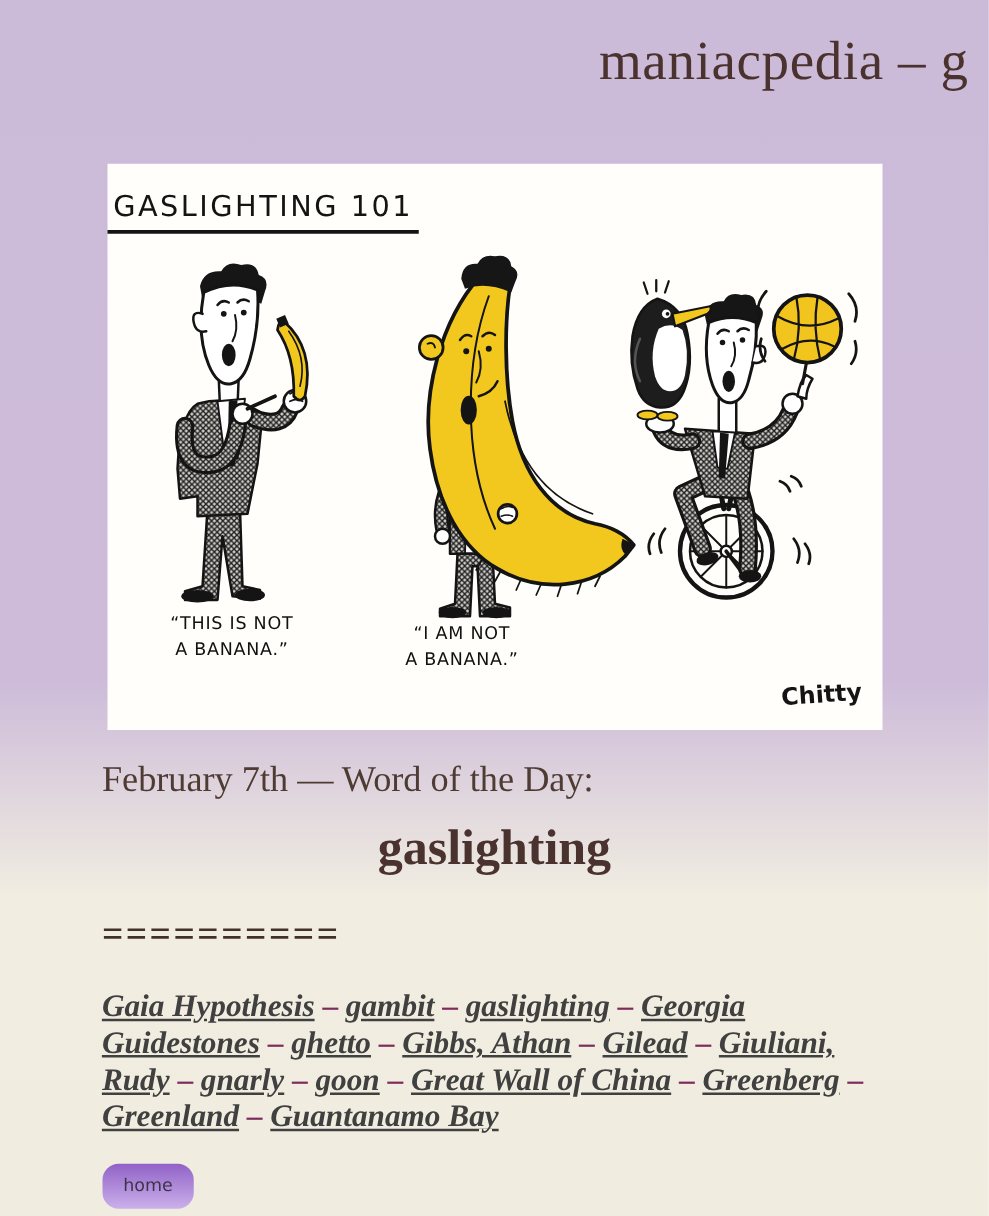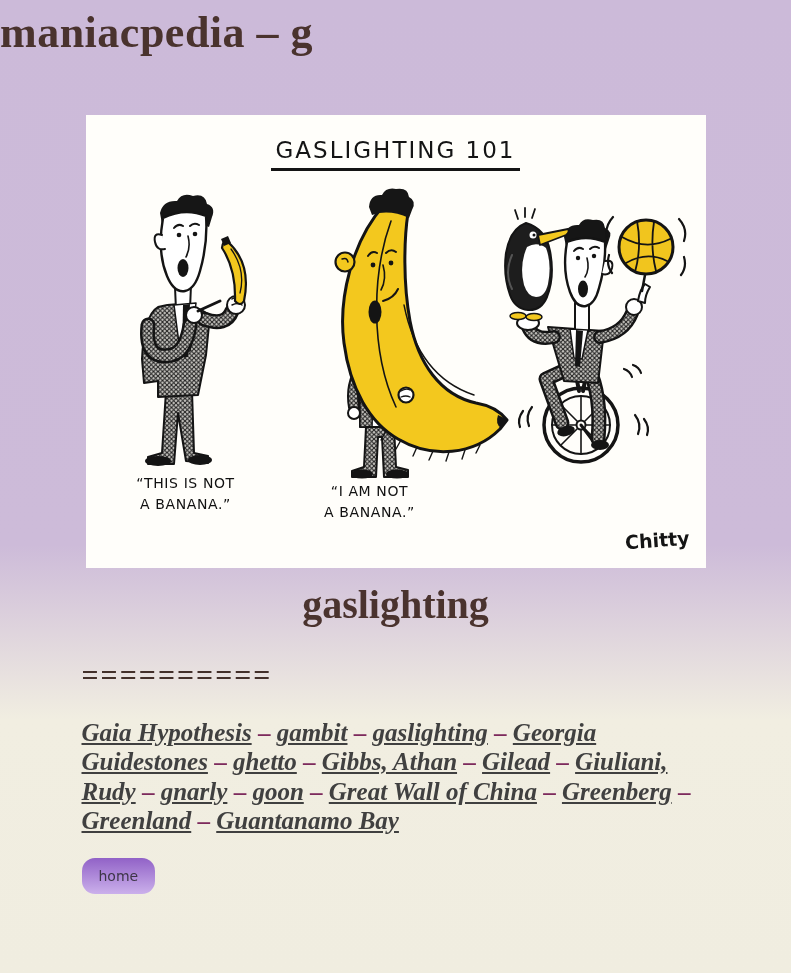--- a/index.html
+++ b/index.html
@@ -2,30 +2,30 @@
 <html><head>
 <meta charset="utf-8">
 <style>
   html, body { margin: 0; padding: 0; }
   body {
     width: 791px; height: 973px; overflow: hidden;
     background: linear-gradient(180deg, #ccbad9 0%, #cdbbd9 56%, #f1eee1 74%, #f0ede0 100%);
     font-family: "Liberation Serif", serif;
   }
   .page-title {
-    margin: 0; padding-top: 8px;
-    font-size: 44px; font-weight: 700; line-height: 1.15;
-    color: #4a332e; text-align: left; letter-spacing: 0.5px;
+    margin: 16px; padding-top: 8px;
+    font-size: 44px; font-weight: 400; line-height: 1.15;
+    color: #4a332e; text-align: right; letter-spacing: 0.5px;
   }
   
   .comic {
     position: relative; width: 620px; height: 453px;
     margin: 56px auto 0; background: #fffefa;
   }
-  .comic-title-row { position: absolute; top: 22px; left: 0; width: 100%; text-align: center; }
+  .comic-title-row { position: absolute; top: 22px; left: 0; width: 100%; text-align: left; }
   .comic-title-row span {
     display: inline-block; font-family: "DejaVu Sans", sans-serif;
     font-size: 23px; font-weight: 500; letter-spacing: 2px; color: #141414;
     border-bottom: 3px solid #141414; padding: 0 5px 5px;
   }
   .comic-art { position: absolute; left: 0; top: 0; width: 620px; height: 453px; }
   .caption {
     position: absolute; text-align: center; white-space: pre-line;
     font-family: "DejaVu Sans", sans-serif; font-size: 14px; font-weight: 500;
     letter-spacing: 0.6px; line-height: 1.55; color: #111;
@@ -204,19 +204,20 @@
   </svg>
 
   <div class="caption caption-1">“THIS IS NOT
 A BANANA.”</div>
   <div class="caption caption-2">“I AM NOT
 A BANANA.”</div>
   <div class="signature">Chitty</div>
 </div>
 
 <div class="content">
+  <div class="wotd-heading">February 7th — Word of the Day:</div>
   <div class="wotd-word">gaslighting</div>
   <div class="divider">==========</div>
   <div class="index"><a href="#">Gaia Hypothesis</a><span class="sep"> – </span><a href="#">gambit</a><span class="sep"> – </span><a href="#">gaslighting</a><span class="sep"> – </span><a href="#">Georgia Guidestones</a><span class="sep"> – </span><a href="#">ghetto</a><span class="sep"> – </span><a href="#">Gibbs, Athan</a><span class="sep"> – </span><a href="#">Gilead</a><span class="sep"> – </span><a href="#">Giuliani, Rudy</a><span class="sep"> – </span><a href="#">gnarly</a><span class="sep"> – </span><a href="#">goon</a><span class="sep"> – </span><a href="#">Great Wall of China</a><span class="sep"> – </span><a href="#">Greenberg</a><span class="sep"> – </span><a href="#">Greenland</a><span class="sep"> – </span><a href="#">Guantanamo Bay</a></div>
   <div class="nav">
     <button class="btn">home</button>
   </div>
 </div>
 
 </body></html>

